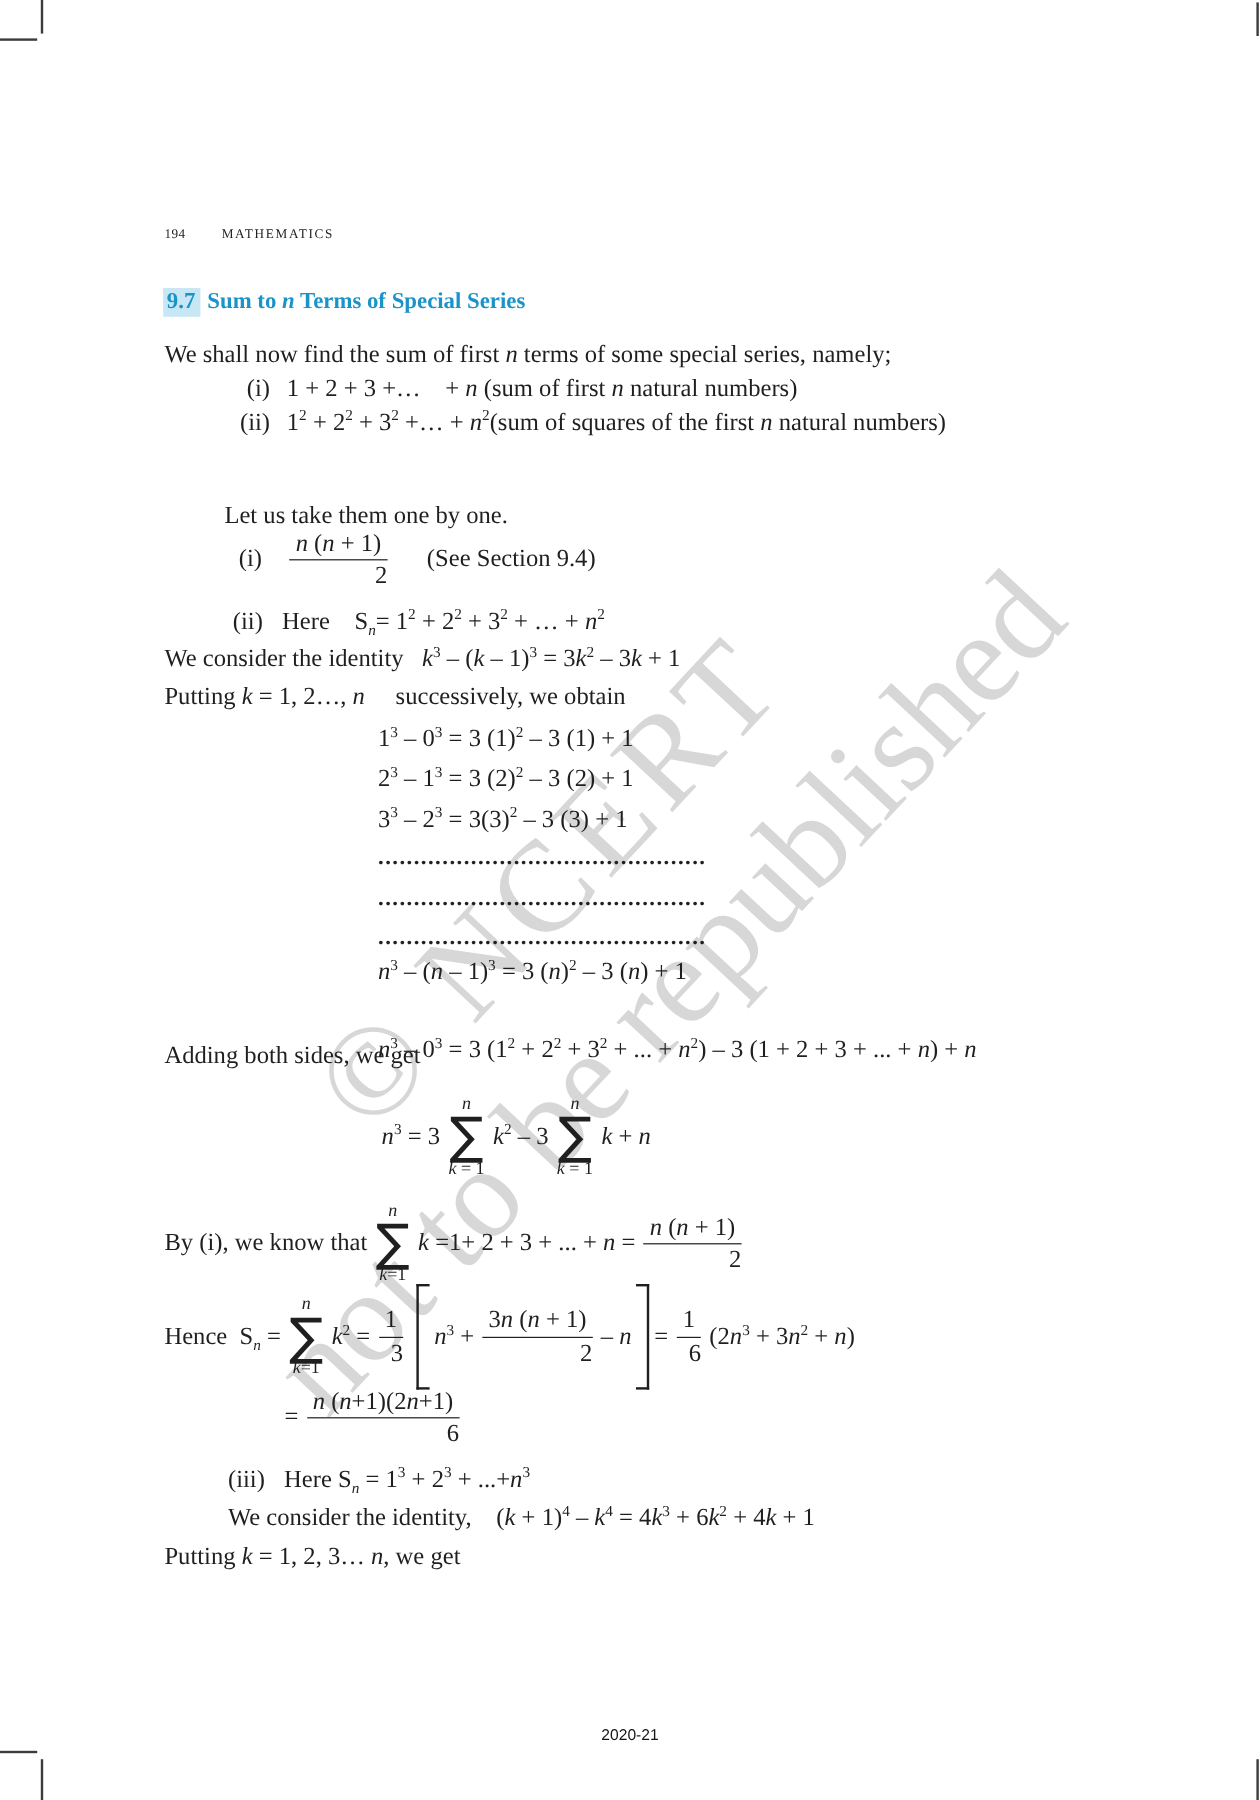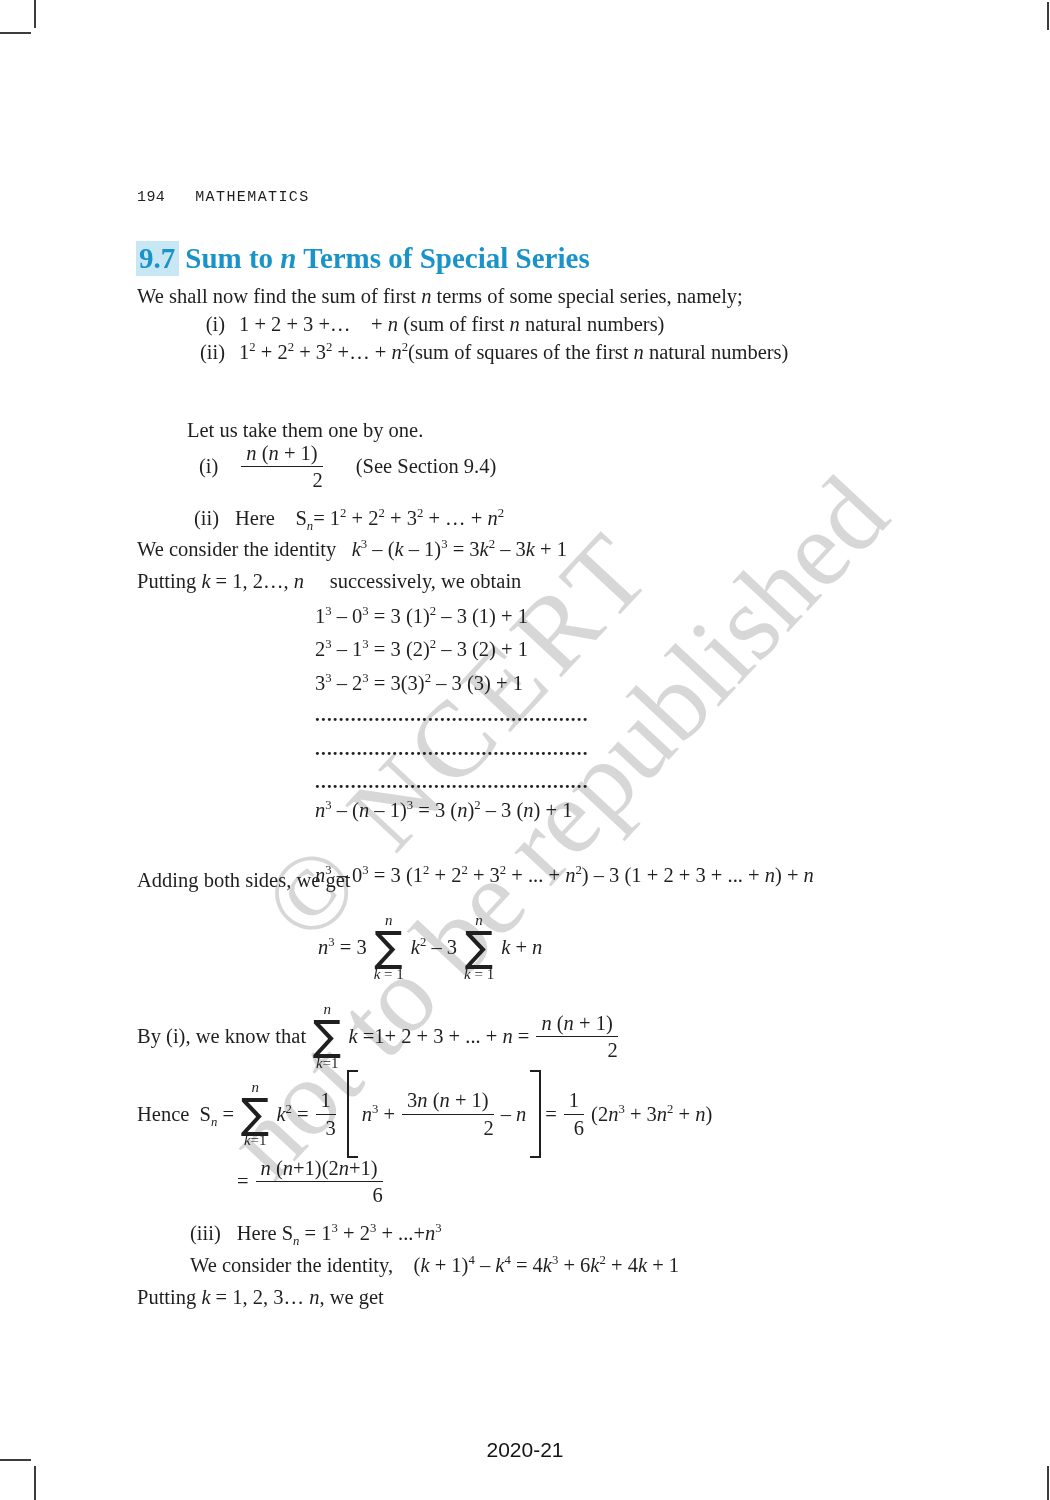--- a/index.html
+++ b/index.html
@@ -7,23 +7,23 @@
     --watermark:#d7d7d7; --mark:#3c3c3c;
   }
   html,body{margin:0;padding:0;background:#ffffff;}
   .page{position:relative;width:1050px;height:1500px;background:#fff;overflow:hidden;
         font-family:"Liberation Serif",serif;color:var(--text);}
   .abs{position:absolute;white-space:nowrap;font-size:20.5px;line-height:1.3;z-index:2;}
   .eqrow{display:flex;align-items:center;}
   .it{font-style:italic;}
   sup{font-size:0.62em;line-height:0;}
   sub{font-size:0.62em;line-height:0;}
-  .hdr{font-size:15px;letter-spacing:.4px;font-family:Liberation Mono, monospace;}
+  .hdr{font-size:11px;letter-spacing:.4px;}
   .hdr .book{margin-left:30px;letter-spacing:1.4px;}
-  .heading{font-size:29px;font-weight:bold;color:var(--heading);}
+  .heading{font-size:19px;font-weight:bold;color:var(--heading);}
   .heading .hl{background:var(--heading_bg);padding:1px 4px 2px 3px;}
   .heading .ttl{margin-left:6px;}
   .lbl{display:inline-block;width:88px;text-align:right;margin-right:14px;}
   .lbl2{margin-right:16px;}
   .frac{display:inline-flex;flex-direction:column;align-items:flex-end;margin:0 7px;
         line-height:1.18;text-align:center;}
   .frac .num{border-bottom:1.6px solid var(--text);padding:0 5px 1px;}
   .frac .den{padding-top:1px;}
   .sigma{display:inline-flex;flex-direction:column;align-items:center;margin:0 7px;line-height:1;}
   .s-top{font-size:15px;font-style:italic;margin-bottom:1px;}
@@ -32,21 +32,21 @@
   .lbrk,.rbrk{width:9px;height:84px;margin:0 4px;}
   .lbrk{border-left:2.5px solid var(--text);border-top:2.5px solid var(--text);border-bottom:2.5px solid var(--text);}
   .rbrk{border-right:2.5px solid var(--text);border-top:2.5px solid var(--text);border-bottom:2.5px solid var(--text);}
   .dots{letter-spacing:1.2px;font-weight:bold;font-size:19px;}
   .see{margin-left:26px;}
   .watermark{position:absolute;left:-193px;top:646px;width:1400px;z-index:1;
              transform:rotate(-47deg);color:var(--watermark);font-size:108px;
              line-height:1.25;text-align:center;white-space:nowrap;user-select:none;}
   .watermark .l1{letter-spacing:8px;}
   .footer{position:absolute;left:0;top:1438px;width:100%;text-align:center;z-index:2;
-          font-family:"Liberation Sans",sans-serif;font-size:21px;color:#141414;}
+          font-family:"Liberation Sans",sans-serif;font-size:13px;color:#141414;}
   .mark{position:absolute;background:var(--mark);z-index:3;}
 </style>
 </head>
 <body>
 
 <div class="page">
 
   <div class="mark" style="left:34px;top:0;width:2px;height:28px;"></div>
   <div class="mark" style="left:0;top:32px;width:31px;height:2px;"></div>
   <div class="mark" style="left:1047px;top:2px;width:2px;height:28px;"></div>

